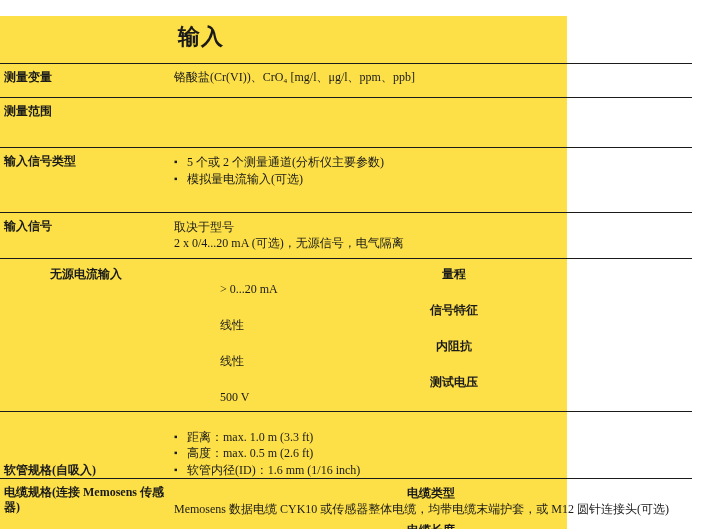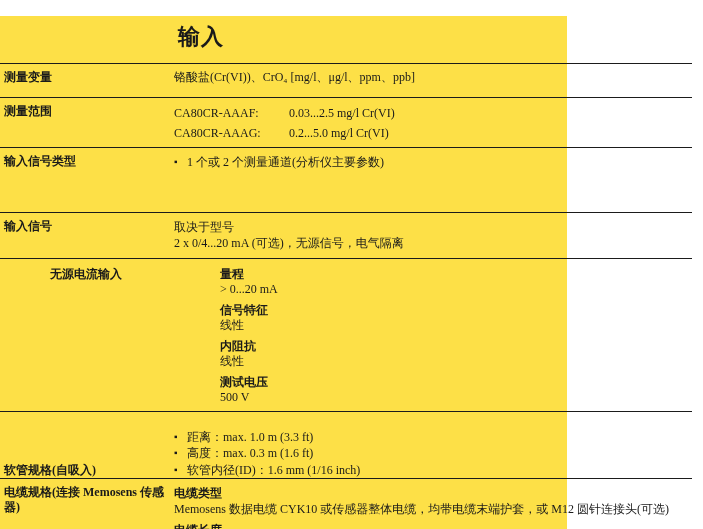--- a/index.html
+++ b/index.html
@@ -60,21 +60,21 @@
   .bullet {
     display: inline-block;
     width: 13px;
     font-size: 10px;
     vertical-align: 1px;
   }
 
   
   .r4 .group { margin-bottom: 7px; line-height: 14.5px; }
   .r6 .group { margin-bottom: 5px; line-height: 16px; }
-  .group-heading { font-weight: bold; }
+  .group-heading { font-weight: bold; text-align: center; }
   .r3 .line { line-height: 16px; }
 </style>
 </head>
 <body>
 
 <div class="page">
   <div class="inner">
 
     <div class="title-block">
       <div class="title">输入</div>
@@ -84,35 +84,30 @@
 
       <div class="row r0">
         <div class="label-cell">测量变量</div>
         <div class="content-cell">
           <div class="line">铬酸盐(Cr(VI))、CrO₄ [mg/l、μg/l、ppm、ppb]</div>
         </div>
       </div>
 
       <div class="row r1">
         <div class="label-cell">测量范围</div>
-        <div class="content-cell">
-          <div class="pair">
-            <span class="model">CA80CR-AAAF:</span><span class="range">0.03...2.5 mg/l Cr(VI)</span>
-          </div>
-          <div class="pair">
-            <span class="model">CA80CR-AAAG:</span><span class="range">0.2...5.0 mg/l Cr(VI)</span>
-          </div>
-        </div>
       </div>
 
       <div class="row r2">
         <div class="label-cell">输入信号类型</div>
         <div class="content-cell">
           <div class="bullet-line">
-            <span class="bullet">▪</span><span>1 个或 2 个测量通道(分析仪主要参数)</span>
+            <span class="bullet">▪</span><span>5 个或 2 个测量通道(分析仪主要参数)</span>
+          </div>
+          <div class="bullet-line">
+            <span class="bullet">▪</span><span>模拟量电流输入(可选)</span>
           </div>
         </div>
       </div>
 
       <div class="row r3">
         <div class="label-cell">输入信号</div>
         <div class="content-cell">
           <div class="line">取决于型号</div>
           <div class="line">2 x 0/4...20 mA (可选)，无源信号，电气隔离</div>
         </div>
@@ -140,21 +135,21 @@
         </div>
       </div>
 
       <div class="row r5">
         <div class="label-cell">软管规格(自吸入)</div>
         <div class="content-cell">
           <div class="bullet-line">
             <span class="bullet">▪</span><span>距离：max. 1.0 m (3.3 ft)</span>
           </div>
           <div class="bullet-line">
-            <span class="bullet">▪</span><span>高度：max. 0.3 m (1.6 ft)</span>
+            <span class="bullet">▪</span><span>高度：max. 0.5 m (2.6 ft)</span>
           </div>
           <div class="bullet-line">
             <span class="bullet">▪</span><span>软管内径(ID)：1.6 mm (1/16 inch)</span>
           </div>
         </div>
       </div>
 
       <div class="row r6">
         <div class="label-cell">电缆规格(连接 Memosens 传感器)</div>
         <div class="content-cell">

